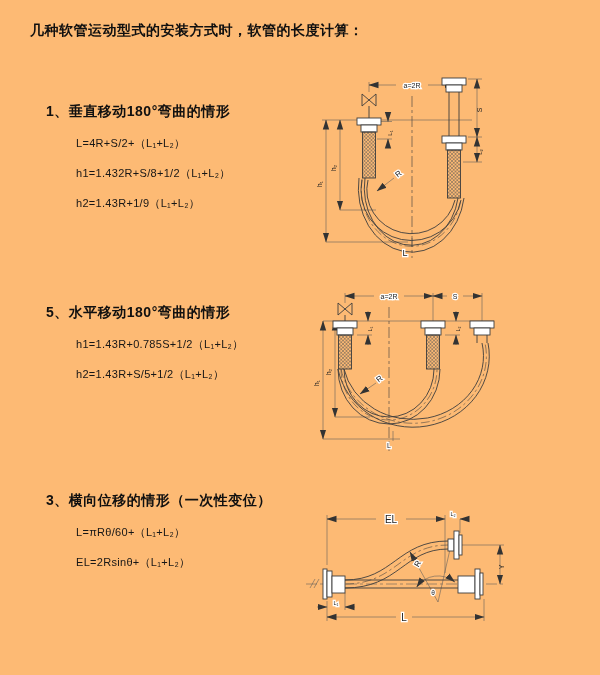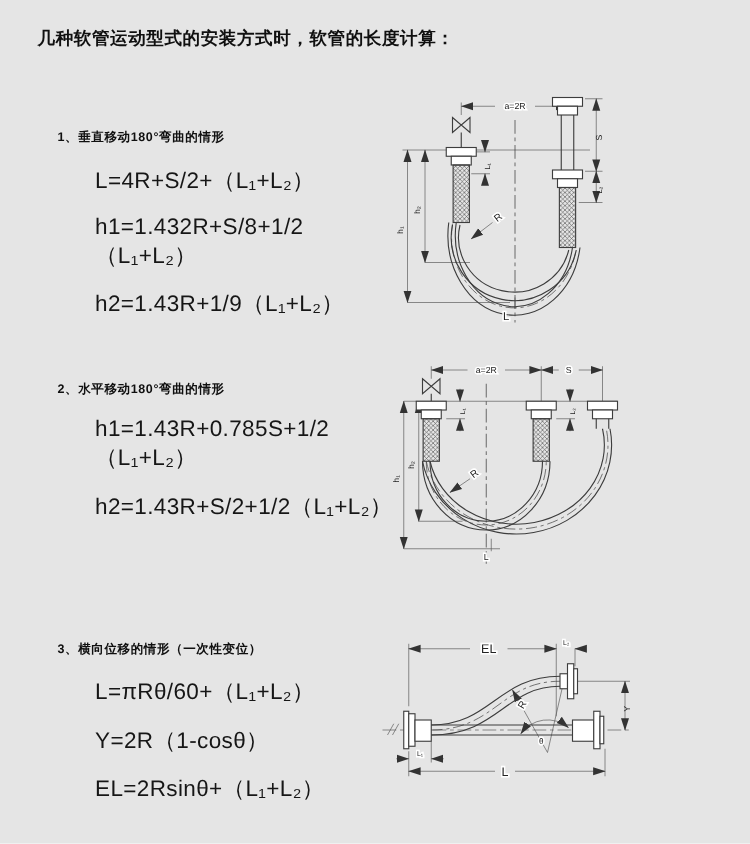--- a/index.html
+++ b/index.html
@@ -1,54 +1,53 @@
 <!DOCTYPE html>
 <html><head>
 <meta charset="utf-8">
 <style>
   html,body { margin:0; padding:0; background:#ffffff; }
   .page {
-    position:relative; width:600px; height:675px; background:#e5e5e5;
+    position:relative; width:600px; height:675px; background:#fdba74;
     font-family:"Liberation Sans", sans-serif; color:#141414; overflow:hidden;
   }
   .title {
     position:absolute; left:30px; top:22px;
     font-size:14px; font-weight:700; letter-spacing:0.5px; color:#101010;
   }
   .sec { position:absolute; left:46px; width:270px; }
-  .sec .heading { font-size:10px; font-weight:700; color:#101010; letter-spacing:0.5px; }
-  .sec .formula { font-size:18px; color:#161616; margin:15px 0 0 30px; letter-spacing:0.3px; }
+  .sec .heading { font-size:14px; font-weight:700; color:#101010; letter-spacing:0.5px; }
+  .sec .formula { font-size:11px; color:#161616; margin:15px 0 0 30px; letter-spacing:0.3px; }
   svg.diag { position:absolute; }
   svg text { font-family:"Liberation Sans", sans-serif; fill:#222; stroke:none; }
   svg text.bg { paint-order:stroke; stroke:#ffffff; stroke-width:2.5px; }
 </style>
 </head>
 <body>
 
 <div class="page">
 
   <div class="title">几种软管运动型式的安装方式时，软管的长度计算：</div>
 
   <div class="sec" style="top:103px">
     <div class="heading">1、垂直移动180°弯曲的情形</div>
     <div class="formula">L=4R+S/2+（L₁+L₂）</div>
     <div class="formula">h1=1.432R+S/8+1/2（L₁+L₂）</div>
     <div class="formula">h2=1.43R+1/9（L₁+L₂）</div>
   </div>
 
   <div class="sec" style="top:304px">
-    <div class="heading">2、水平移动180°弯曲的情形</div>
+    <div class="heading">5、水平移动180°弯曲的情形</div>
     <div class="formula">h1=1.43R+0.785S+1/2（L₁+L₂）</div>
-    <div class="formula">h2=1.43R+S/2+1/2（L₁+L₂）</div>
+    <div class="formula">h2=1.43R+S/5+1/2（L₁+L₂）</div>
   </div>
 
-  <div class="sec" style="top:512px">
+  <div class="sec" style="top:492px">
     <div class="heading">3、横向位移的情形（一次性变位）</div>
     <div class="formula">L=πRθ/60+（L₁+L₂）</div>
-    <div class="formula">Y=2R（1-cosθ）</div>
     <div class="formula">EL=2Rsinθ+（L₁+L₂）</div>
   </div>
 
   <svg class="diag" style="left:312px; top:70px" width="280" height="197" viewBox="0 0 280 197">
     <defs>
       <pattern id="br1" width="3.5" height="3.5" patternUnits="userSpaceOnUse">
         <path d="M0,0L3.5,3.5M3.5,0L0,3.5" stroke="#555" stroke-width="0.5"></path>
       </pattern>
       <marker id="a1" viewBox="0 0 10 10" refX="9.5" refY="5" markerWidth="10" markerHeight="10" orient="auto-start-reverse" markerUnits="userSpaceOnUse">
         <path d="M0,1.8L10,5L0,8.2Z" fill="#333"></path>

